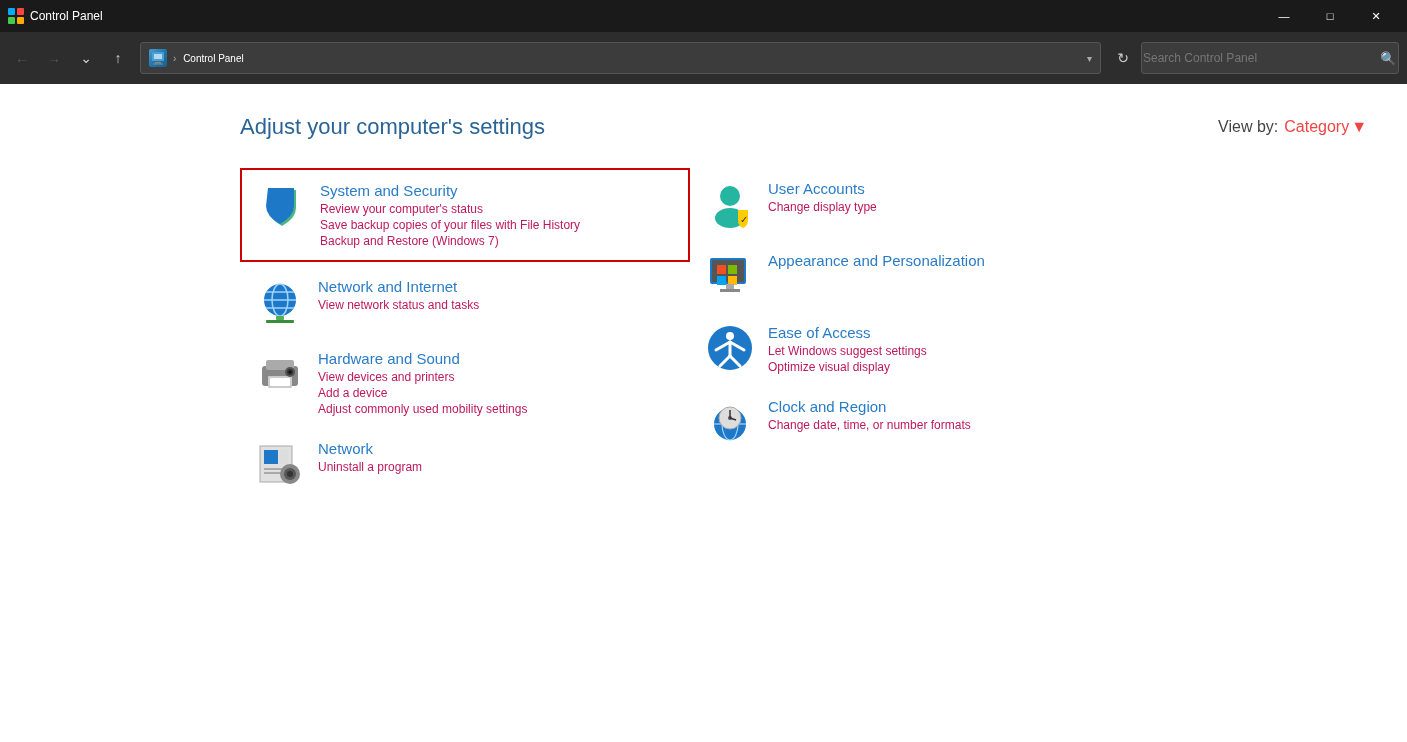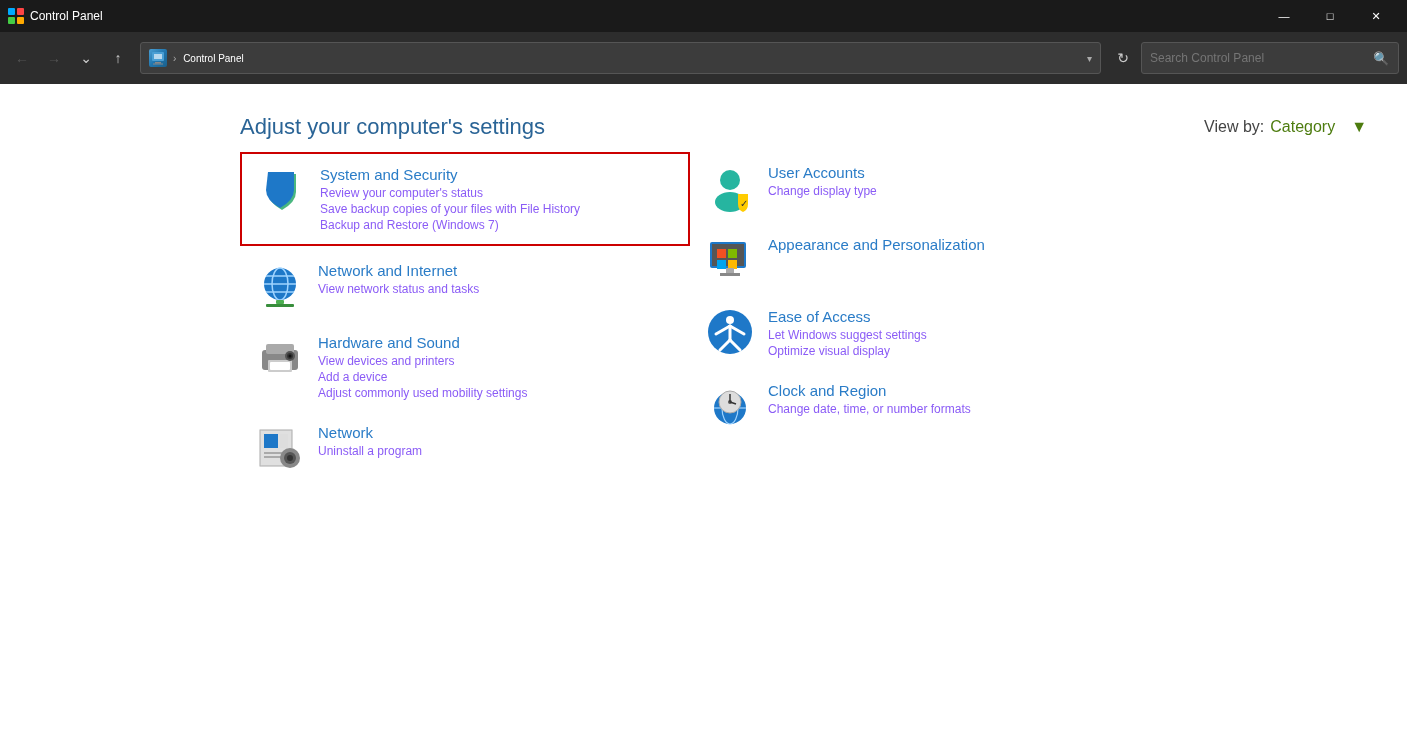--- a/index.html
+++ b/index.html
@@ -115,21 +115,21 @@
       border-radius: 3px;
     }
     .search-box {
       width: 258px;
       height: 32px;
       background: #3c3c3c;
       border: 1px solid #555;
       border-radius: 3px;
       display: flex;
       align-items: center;
-      padding: 0 8px;
+      padding: 0 1px;
       gap: 0;
     }
     .search-input {
       background: transparent;
       border: none;
       color: #aaa;
       font-size: 12px;
       flex: 1;
       outline: none;
     }
@@ -143,43 +143,43 @@
     .content {
       background: #fff;
       height: calc(742px - 32px - 52px);
       padding: 30px 0 30px 240px;
       overflow-y: auto;
     }
     .page-header {
       display: flex;
       justify-content: space-between;
       align-items: center;
-      margin-bottom: 12px;
+      margin-bottom: 28px;
       padding-right: 40px;
       text-align: center;
     }
     .page-title {
       color: #2a6496;
       font-size: 22px;
       font-weight: 300;
     }
     .view-by {
       display: flex;
       align-items: center;
       gap: 6px;
       font-size: 16px;
       color: #444;
     }
     .view-by-label { color: #444; }
     .view-by-value {
-      color: #4d7c0f;
-      cursor: pointer;
-      display: flex;
-      align-items: center;
-      gap: 16px;
+      color: #ef4444;
+      cursor: pointer;
+      display: flex;
+      align-items: center;
+      gap: 2px;
     }
 
     .categories-grid {
       display: grid;
       grid-template-columns: 1fr 1fr;
       gap: 0;
       max-width: 900px;
     }
 
     .category-item {
@@ -200,21 +200,21 @@
     }
     .category-text { flex: 1; }
     .category-title {
       color: #2a7cc7;
       font-size: 15px;
       font-weight: 400;
       margin-bottom: 3px;
       cursor: pointer;
     }
     .category-link {
-      color: #8b5cf6;
+      color: #be185d;
       font-size: 12px;
       display: block;
       margin-top: 2px;
       cursor: pointer;
       text-decoration: none;
     }
 
     
     .system-security-wrapper {
       border: 2px solid #cc0000;

